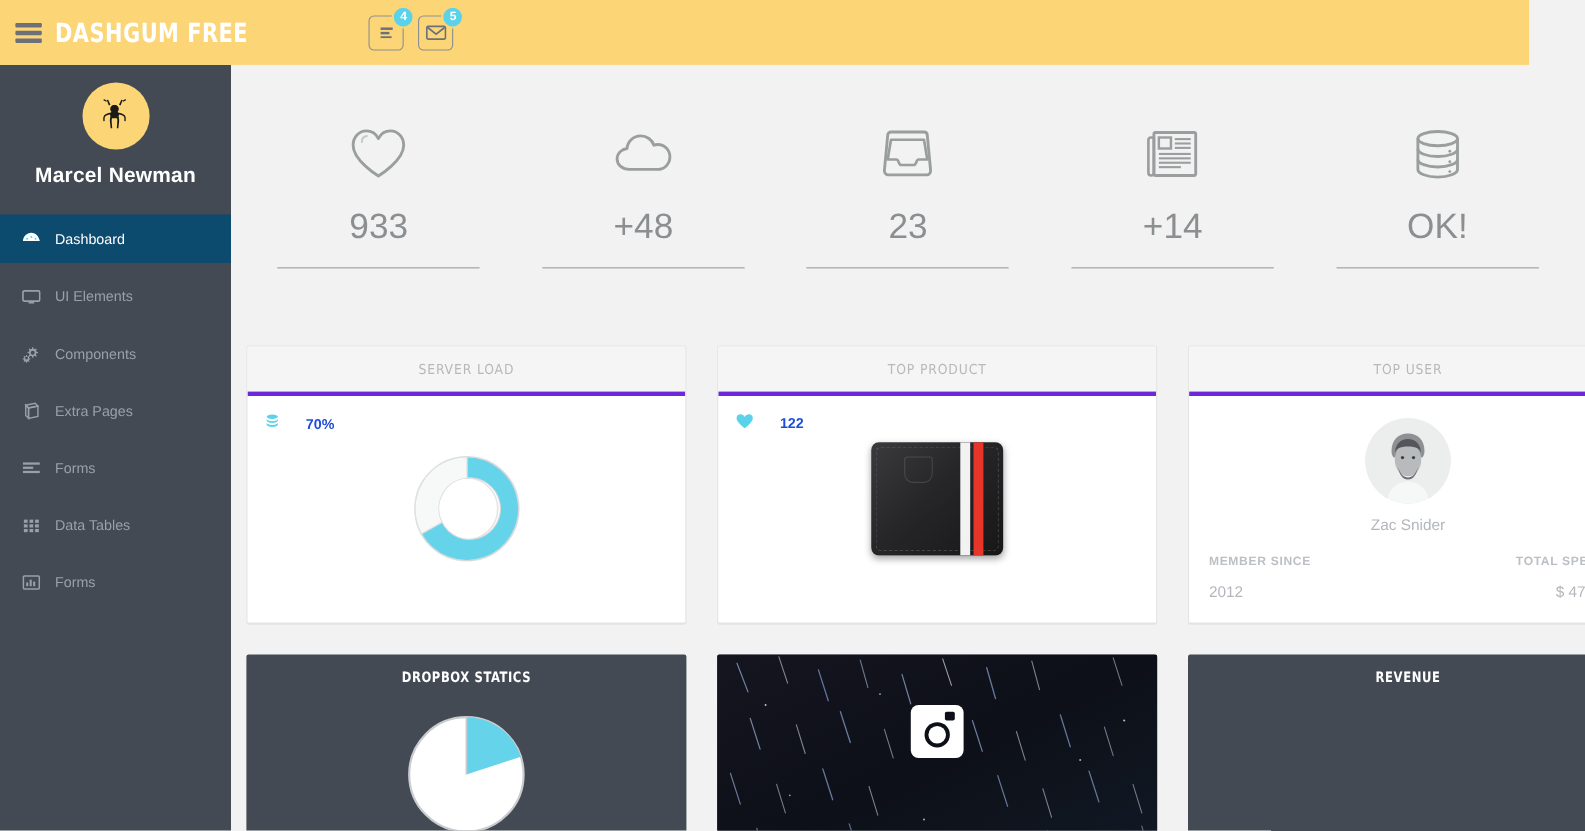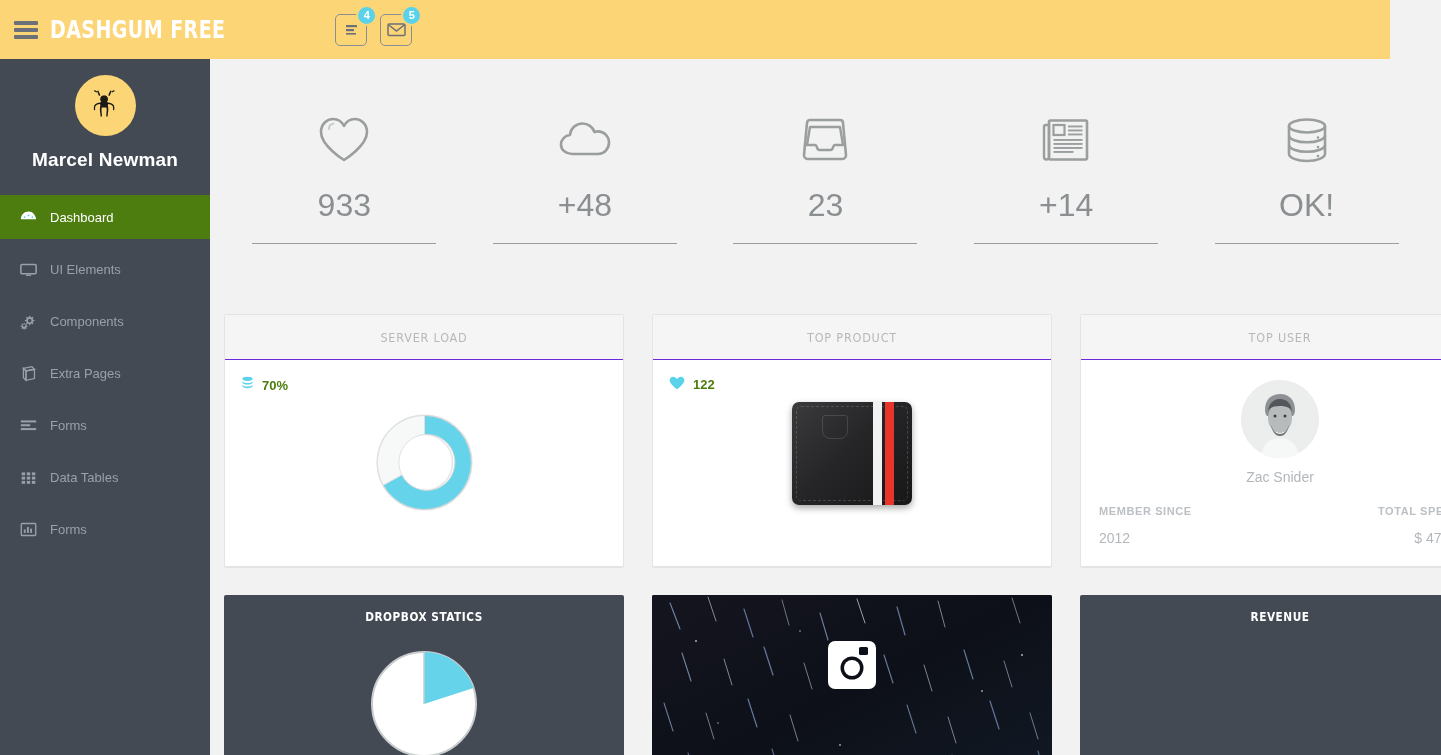--- a/index.html
+++ b/index.html
@@ -80,21 +80,21 @@
     font-size: 13px;
     cursor: pointer;
     margin-bottom: 8px;
   }
   .nav-item .nav-ic {
     width: 20px; height: 20px;
     margin-right: 12px;
     display: flex; align-items: center; justify-content: center;
     flex: 0 0 20px;
   }
-  .nav-item.active { background: #4d7c0f; color: #ffffff; }
+  .nav-item.active { background: #0c4a6e; color: #ffffff; }
 
   
   #main {
     position: absolute; top: 59px; left: 210px;
     width: 1231px; height: 696px;
     background: #f1f2f1;
     overflow: hidden;
   }
 
   
@@ -124,34 +124,34 @@
     border-bottom-width: 2px;
     border-radius: 2px;
     width: 400px;
     height: 254px;
     flex: 0 0 400px;
     overflow: hidden;
   }
   .card-head {
     height: 45px;
     background: #f5f5f5;
-    border-bottom: 1px solid #6d28d9;
+    border-bottom: 4px solid #6d28d9;
     display: flex; align-items: center; justify-content: center;
   }
   .card-head-title {
     font-size: 12.5px; letter-spacing: 0.8px;
     color: #b6b8ba; font-weight: normal;
     font-family: "DejaVu Sans Condensed", "Liberation Sans Narrow", "Liberation Sans", sans-serif;
   }
   .card-body { position: relative; height: 207px; }
 
   .metric {
     position: absolute; top: 16px; left: 16px;
-    display: flex; align-items: center; gap: 8px;
-    font-size: 13px; color: #4d7c0f; font-weight: bold;
+    display: flex; align-items: center; gap: 24px;
+    font-size: 13px; color: #1d4ed8; font-weight: bold;
   }
 
   
   #donut-wrap { position: absolute; left: 0; right: 0; top: 46px; display: flex; justify-content: center; }
 
   
   #wallet-wrap { position: absolute; left: 0; right: 0; top: 42px; display: flex; justify-content: center; }
   #wallet {
     width: 120px; height: 103px; position: relative;
     border-radius: 7px;

